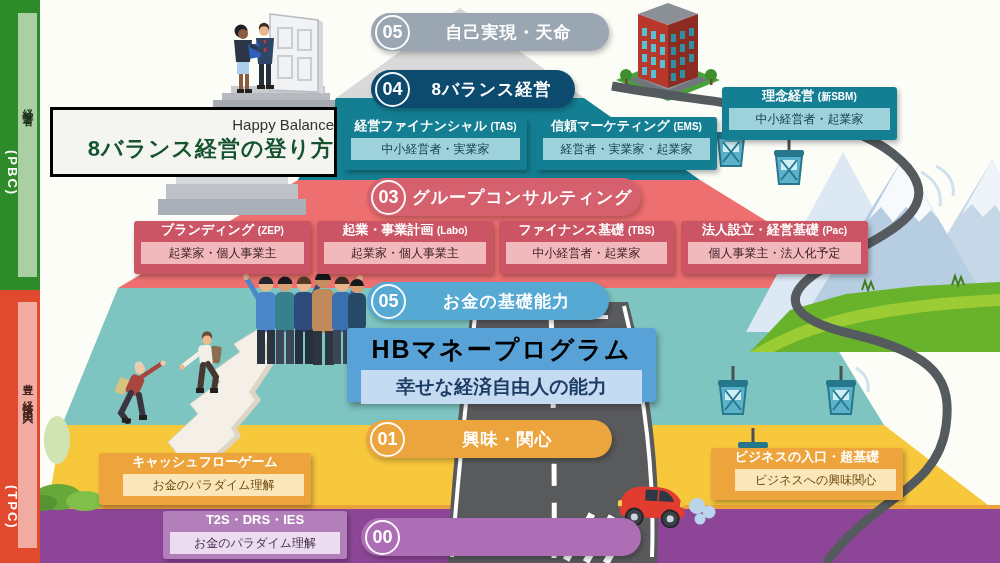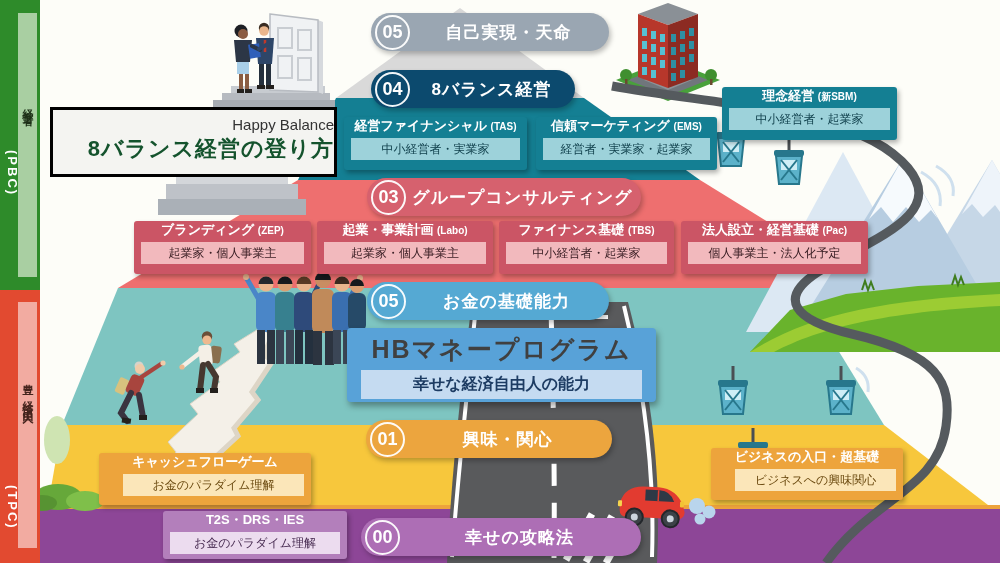--- a/index.html
+++ b/index.html
@@ -23,22 +23,22 @@
   .card .ttl .code{font-size:10px;}
   .card .aud{margin:2px 7px 0;font-size:12px;font-weight:normal;padding:3px 0 2px;white-space:nowrap;}
   .teal{background:#147f93;}  .teal .aud{background:#9dd2da;color:#0e3e4a;}
   .rose{background:#cb5565;}  .rose .aud{background:#f2b9bd;color:#3c2026;}
   .blue{background:#4e9fd6;}  .blue .aud{background:#cde4f4;color:#173f5f;}
   .amber{background:#eda43c;} .amber .aud{background:#fbe6b9;color:#6b4a10;margin-left:24px;}
   .plum{background:#b37fbb;}  .plum .aud{background:#ecdcef;color:#462a50;}
 
   .hb-card{position:absolute;left:347px;top:328px;width:309px;height:74px;background:#58a2d8;
            border-radius:4px;box-shadow:2px 4px 6px rgba(0,0,0,.35);text-align:center;}
-  .hb-card .hb-title{color:#404040;font-weight:bold;font-size:25px;letter-spacing:2px;margin-top:5px;white-space:nowrap;}
-  .hb-card .hb-sub{margin:4px 14px 0;background:#c5dbf1;color:#1d3c63;font-weight:bold;font-size:16px;padding:4px 0;white-space:nowrap;}
+  .hb-card .hb-title{color:#000000;font-weight:bold;font-size:25px;letter-spacing:2px;margin-top:5px;white-space:nowrap;}
+  .hb-card .hb-sub{margin:4px 14px 0;background:#c5dbf1;color:#1d3c63;font-weight:bold;font-size:19px;padding:4px 0;white-space:nowrap;}
 
   
   .title-box{position:absolute;left:50px;top:107px;width:281px;height:64px;background:#f4f4f1;
              border:3px solid #000000;text-align:right;}
   .title-box .t1{font-size:15px;color:#333;margin-top:6px;}
   .title-box .t2{font-size:22px;font-weight:bold;color:#14532d;letter-spacing:1px;margin-top:1px;white-space:nowrap;}
 
   
   .side{position:absolute;left:0;width:40px;}
   .side-top{top:0;height:290px;background:#2e8b2a;}
@@ -333,21 +333,20 @@
   <div class="banner" style="left:367px;top:282px;width:242px;background:#55a9d3">
     <div class="num">05</div>
     <div class="label">お金の基礎能力</div>
   </div>
   <div class="banner" style="left:366px;top:420px;width:246px;background:#eca53e">
     <div class="num">01</div>
     <div class="label">興味・関心</div>
   </div>
   <div class="banner" style="left:361px;top:518px;width:280px;background:#ad6eb5">
     <div class="num">00</div>
-    <div class="label">幸せの攻略法</div>
   </div>
 
   <div class="card teal" style="left:344px;top:117px;width:183px;height:53px">
     <div class="ttl"><span>経営ファイナンシャル</span> <span class="code">(TAS)</span></div>
     <div class="aud">中小経営者・実業家</div>
   </div>
   <div class="card teal" style="left:536px;top:117px;width:181px;height:53px">
     <div class="ttl"><span>信頼マーケティング</span> <span class="code">(EMS)</span></div>
     <div class="aud">経営者・実業家・起業家</div>
   </div>

